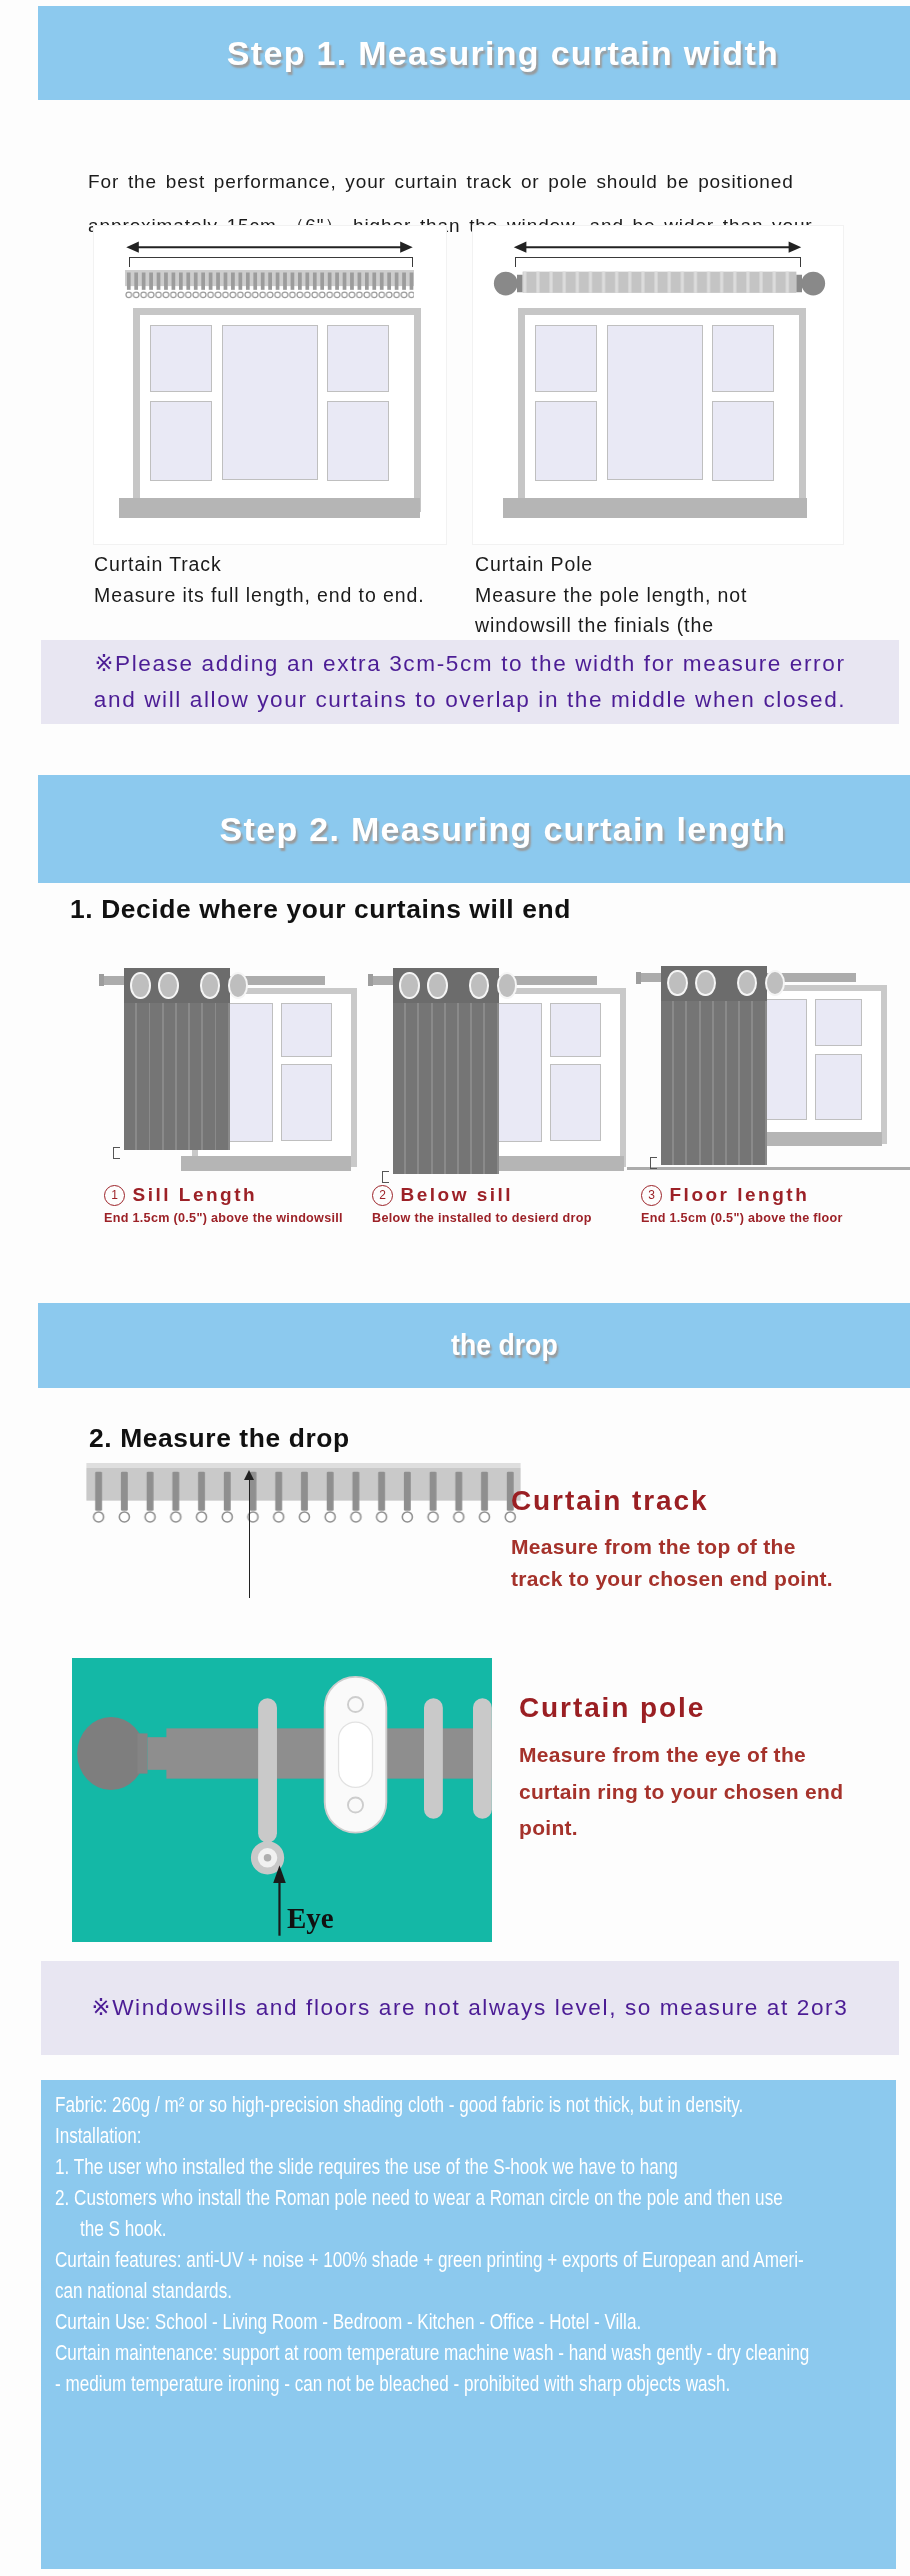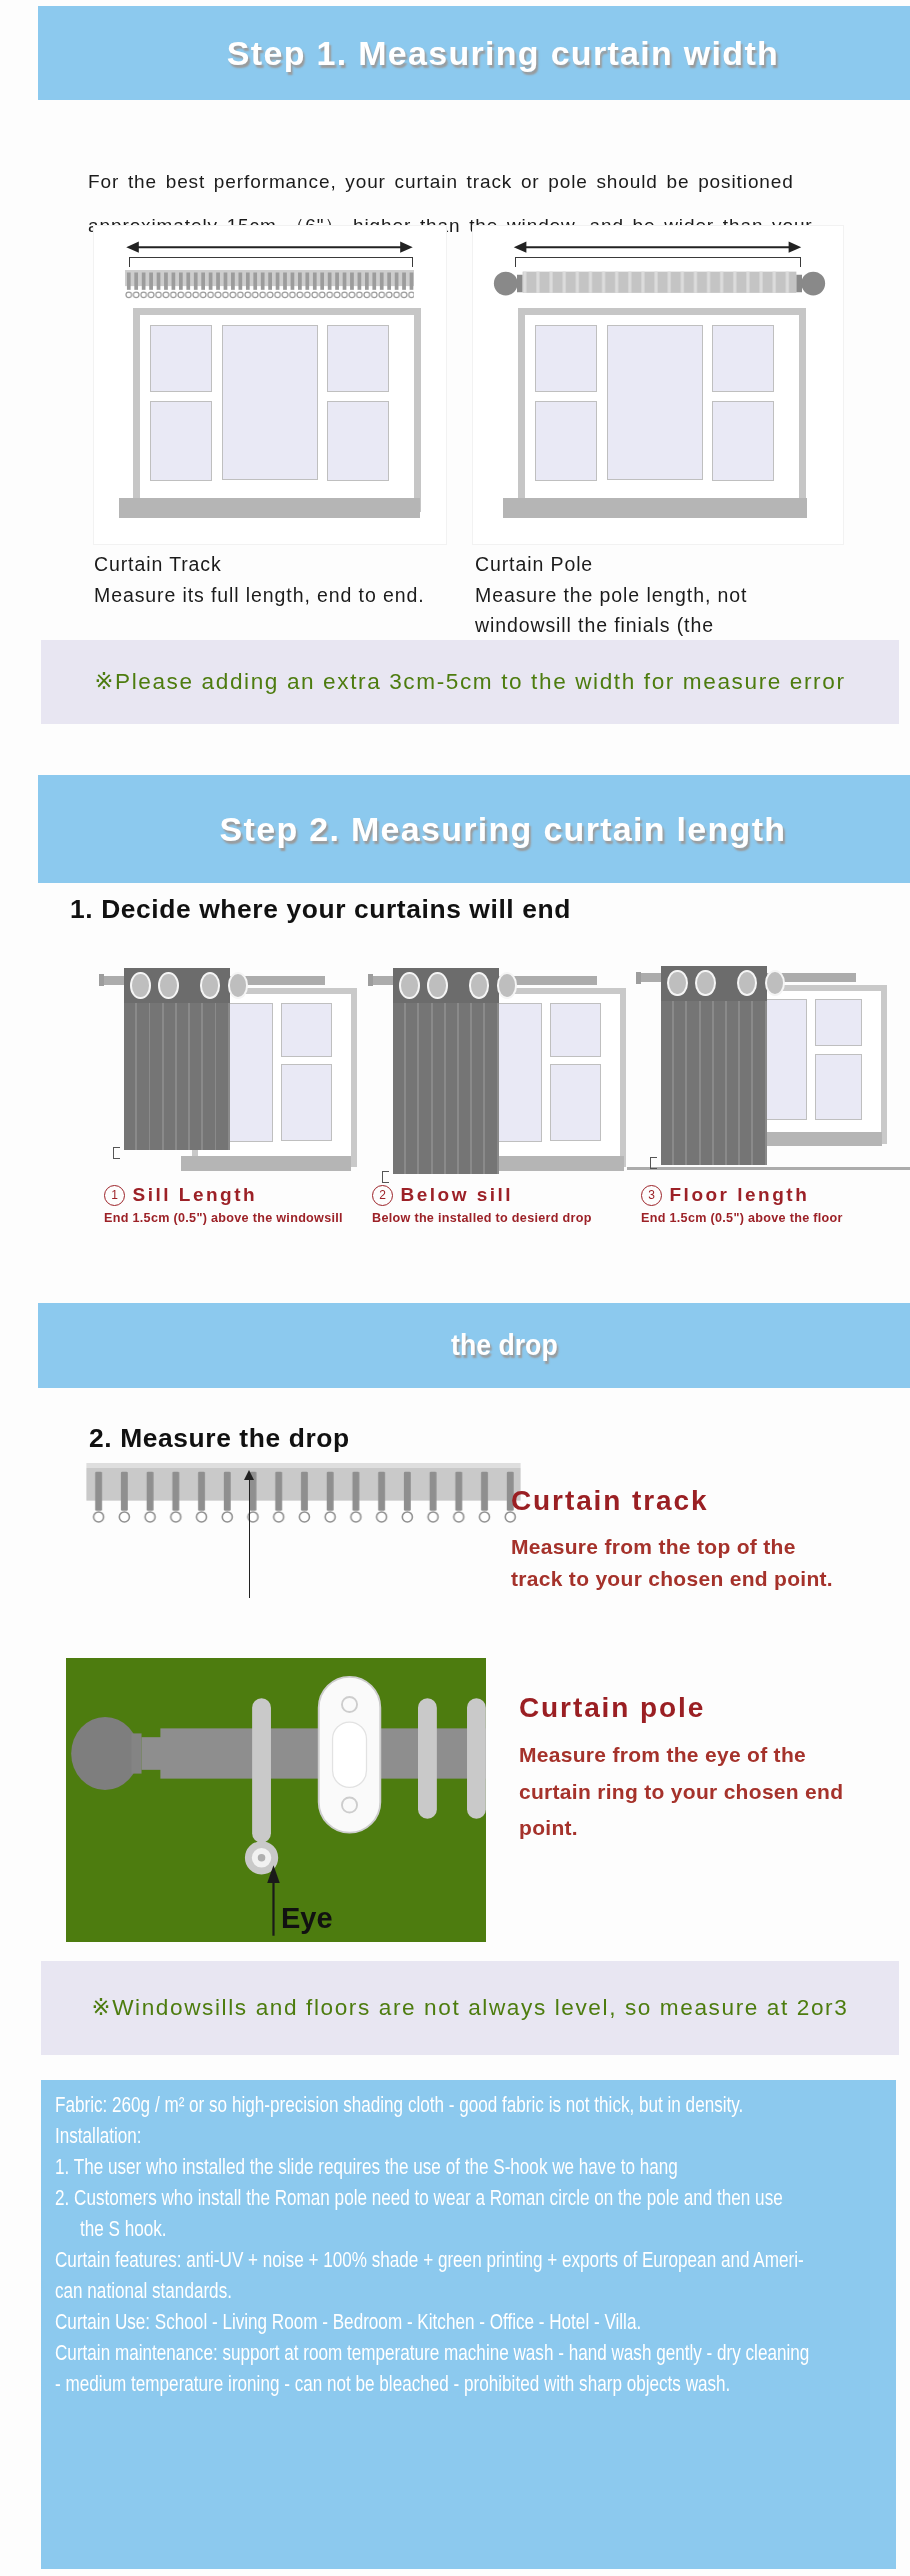--- a/index.html
+++ b/index.html
@@ -10,21 +10,21 @@
   .banner{position:absolute;left:38px;width:838px;background:#8CC9EE;color:#ffffff;
           display:flex;align-items:center;justify-content:center;
           font-weight:bold;font-size:34px;letter-spacing:1.3px;
           text-shadow:1.9px 2.5px 1.9px #9a9a9a;padding-left:46px;}
   .banner .sub{font-size:29px;letter-spacing:0;margin-left:12.6px;display:inline-block;
                transform:scaleX(.92);transform-origin:0 50%;}
   
   .intro-line{position:absolute;left:88px;font-size:19px;letter-spacing:0.9px;word-spacing:2.5px;white-space:nowrap;}
   .caption{position:absolute;font-size:19.5px;letter-spacing:0.9px;white-space:nowrap;color:#1b1b1b;}
   
-  .note{position:absolute;left:41px;width:858px;background:#E8E6F2;color:#4d7c0f;
+  .note{position:absolute;left:41px;width:858px;background:#E8E6F2;color:#4c1d95;
         display:flex;flex-direction:column;align-items:center;justify-content:center;
         font-size:22.6px;letter-spacing:1.6px;line-height:36px;white-space:nowrap;}
   
   .heading{position:absolute;font-weight:bold;font-size:26.4px;letter-spacing:0.6px;white-space:nowrap;color:#111;}
   
   .diag{position:absolute;top:225px;height:318px;border:1.3px solid #F2F2F2;background:#fff;}
   .bracket{position:absolute;height:8.8px;border-top:1.9px solid #3a3a3a;border-left:1.9px solid #3a3a3a;border-right:1.9px solid #3a3a3a;}
   .win3{position:absolute;border:7.5px solid #C6C6C6;background:#fff;}
   .pane{position:absolute;background:#E9E9F5;border:1.3px solid #BFBFBF;}
   .sill{position:absolute;background:#B5B5B5;}
@@ -47,21 +47,21 @@
              display:flex;align-items:center;gap:7.5px;}
   .circle-num{display:inline-flex;align-items:center;justify-content:center;width:19px;height:19px;
               border:1.3px solid #9C2127;border-radius:50%;font-size:12px;letter-spacing:0;font-weight:normal;}
   .opt-desc{position:absolute;top:1211px;color:#9C2127;font-weight:bold;font-size:12.6px;letter-spacing:0.3px;white-space:nowrap;}
   
   .red-title{position:absolute;left:511px;color:#9A1F23;font-weight:bold;font-size:28px;letter-spacing:1.9px;white-space:nowrap;}
   .red-body{position:absolute;left:511px;color:#A5322B;font-weight:bold;font-size:21px;letter-spacing:0.3px;white-space:nowrap;}
   .arrow-line{position:absolute;border-left:1.9px solid #222;}
   .arrow-head{position:absolute;width:0;height:0;border-left:5.7px solid transparent;border-right:5.7px solid transparent;border-bottom:10px solid #222;}
   
-  #pole-panel{position:absolute;left:66px;top:1658px;width:420px;height:284px;background:#4d7c0f;}
+  #pole-panel{position:absolute;left:72px;top:1658px;width:420px;height:284px;background:#14b8a6;font-family:Liberation Serif, serif;}
   .eye-label{position:absolute;left:215px;top:244px;font-weight:bold;font-size:29px;color:#111;}
   
   #details{position:absolute;left:41px;top:2080px;width:855px;height:489px;background:#8CC9EE;
            padding-top:10px;box-sizing:border-box;}
   .details-line{margin-left:14px;height:31px;line-height:31px;color:#ffffff;font-size:21.4px;white-space:nowrap;
                 transform:scaleX(.8);transform-origin:0 50%;}
   .details-indent{margin-left:39px;}
 </style>
 </head>
 <body>
@@ -133,20 +133,21 @@
   </div>
 
   <div class="caption" style="left:94px;top:553px;">Curtain Track</div>
   <div class="caption" style="left:94px;top:584px;">Measure its full length, end to end.</div>
   <div class="caption" style="left:475px;top:553px;">Curtain Pole</div>
   <div class="caption" style="left:475px;top:584px;">Measure the pole length, not</div>
   <div class="caption" style="left:475px;top:614px;">windowsill the finials (the</div>
 
   <div class="note" style="top:640px;height:84px;">
     <div>※Please adding an extra 3cm-5cm to the width for measure error</div>
+    <div>and will allow your curtains to overlap in the middle when closed.</div>
   </div>
 
   <div class="banner" style="top:775px;height:108px;">
     <span>Step 2. Measuring curtain length</span>
   </div>
 
   <div class="heading" style="left:70px;top:894px;">1. Decide where your curtains will end</div>
 
   <div class="swpanel" style="left:99px;width:252px;">
     <div class="sw-win" style="left:93px;top:45px;width:153px;height:167px;">

